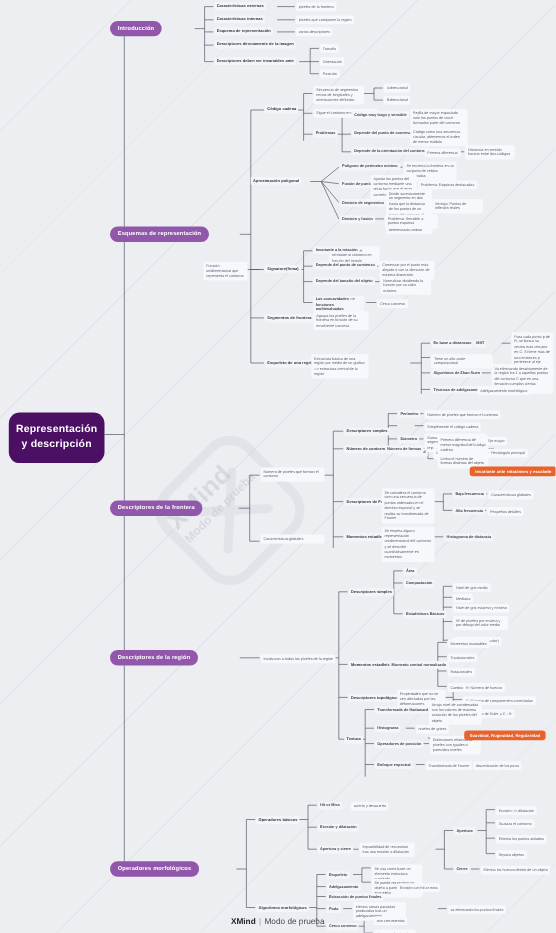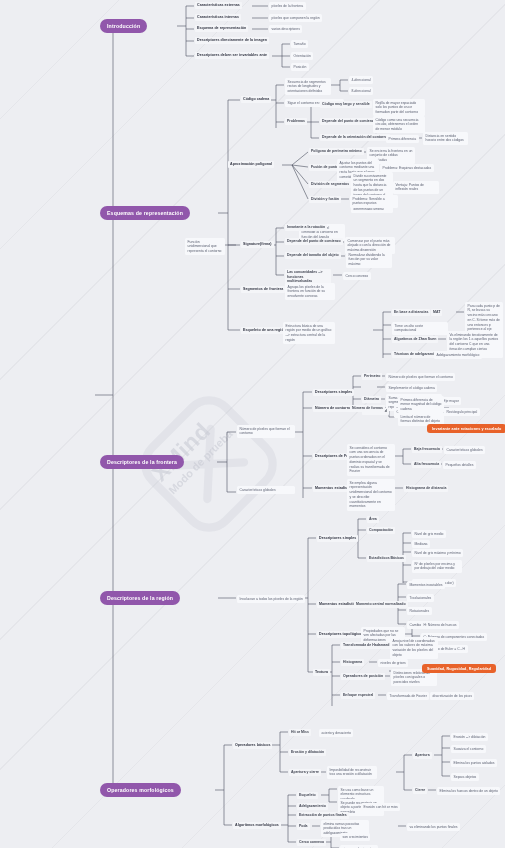--- a/index.html
+++ b/index.html
@@ -302,20 +302,21 @@
       <path d="M352 806 L360 806"></path>
       <path d="M312 826 L320 826"></path>
       <path d="M398 826 L406 826"></path>
       <path d="M323 842 L331 842"></path>
       <path d="M331 836 L331 848"></path>
       <path d="M331 836 L339 836"></path>
         <path d="M331 848 L339 848"></path>
     </g>
   </svg>
 
+  <div class="node root" style="left:8px; top:375px; width:87px;">Representación y descripción</div>
 
   <div class="node l1" style="left:100px; top:19px;">Introducción</div>
   <div class="node l1" style="left:100px; top:206px;">Esquemas de representación</div>
   <div class="node l1" style="left:100px; top:455px;">Descriptores de la frontera</div>
   <div class="node l1" style="left:100px; top:591px;">Descriptores de la región</div>
   <div class="node l1" style="left:100px; top:783px;">Operadores morfológicos</div>
 
   <div class="node l2" style="left:195px; top:2px;">Características externas</div>
   <div class="node leaf" style="left:269px; top:2px;">píxeles de la frontera</div>
   <div class="node l2" style="left:195px; top:14px;">Características internas</div>
@@ -469,14 +470,17 @@
   <div class="node l3" style="left:297px; top:803px;">Adelgazamiento</div>
   <div class="node leaf" style="left:361px; top:803px;">Erosión con hit or miss</div>
   <div class="node l3" style="left:297px; top:812px;">Extracción de puntos finales</div>
   <div class="node l3" style="left:297px; top:823px;">Poda</div>
   <div class="node leaf" style="left:321px; top:820px; width:48px;">elimina ramas parasitas producidas tras un adelgazamiento</div>
   <div class="node leaf" style="left:407px; top:823px;">va eliminando los puntos finales</div>
   <div class="node l3" style="left:297px; top:839px;">Cerco convexo</div>
   <div class="node leaf" style="left:340px; top:833px;">son crecimientos</div>
   <div class="node leaf" style="left:340px; top:845px;">sirve para la signature</div>
 
+  <div class="footer">
+    <b>XMind</b><span class="sep">|</span><span class="mode">Modo de prueba</span>
+  </div>
 
 </div>
 
 </body></html>

